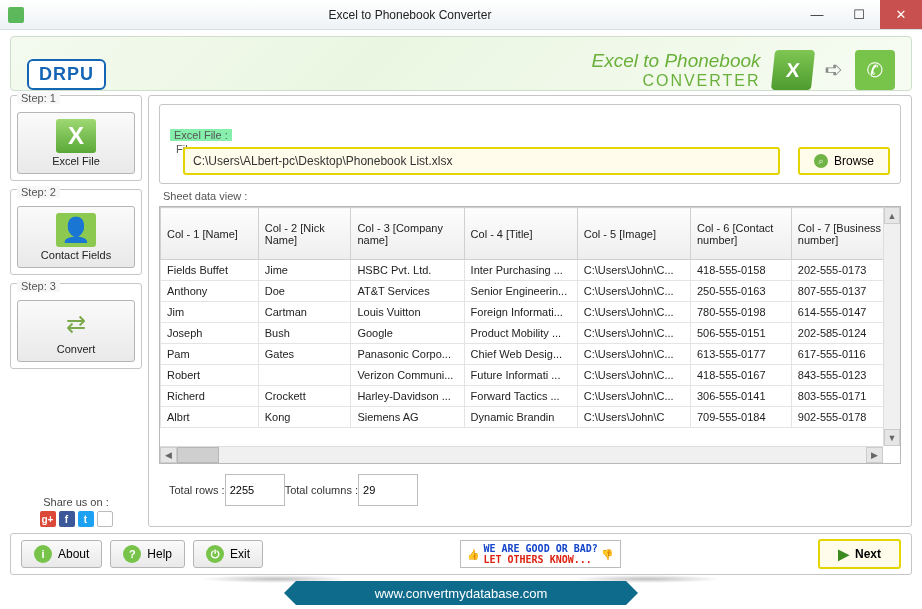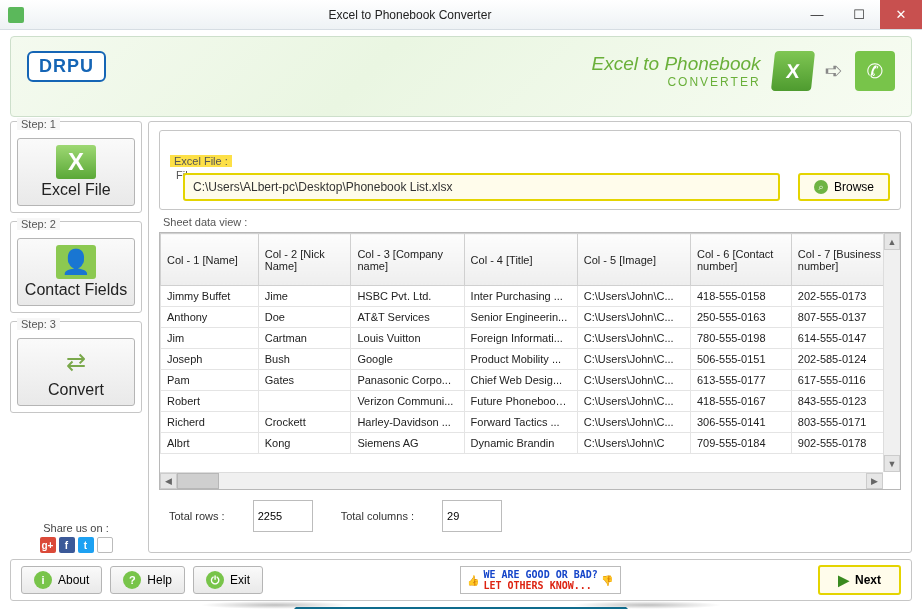--- a/index.html
+++ b/index.html
@@ -8,71 +8,71 @@
 
 .titlebar { height: 30px; background: linear-gradient(#fff,#eef2f5); border-bottom: 1px solid #d6dde3; display:flex; align-items:center; position:relative; }
 .titlebar .tb-icon { width:16px; height:16px; background:#5bb85b; margin-left:8px; border-radius:2px; }
 .titlebar .tb-title { flex:1; text-align:center; font-size:12px; color:#222; }
 .titlebar .tb-btns { display:flex; height:100%; }
 .titlebar .tb-btn { width:42px; display:flex; align-items:center; justify-content:center; font-size:13px; }
 .tb-min,.tb-max { color:#333; }
 .tb-close { background:#c8504f; color:#fff; width:46px; font-size:15px; }
 
 
-.banner { height:81px; margin:6px 10px 4px; border:1px solid #cddfcb; border-radius:4px; position:relative; background:linear-gradient(135deg,#f4faef,#eaf6e2 40%,#f7fcf2); display:flex; align-items:flex-start; justify-content:space-between; padding:14px 16px; }
+.banner { height:55px; margin:6px 10px 4px; border:1px solid #cddfcb; border-radius:4px; position:relative; background:linear-gradient(135deg,#f4faef,#eaf6e2 40%,#f7fcf2); display:flex; align-items:flex-end; justify-content:space-between; padding:0 16px; }
 .banner .logo-box { border:2px solid #1565b5; border-radius:6px; padding:3px 10px; color:#1565b5; font-weight:700; font-size:18px; letter-spacing:1px; background:#fff; }
 .banner-right { display:flex; align-items:center; gap:12px; }
 .banner-text { text-align:right; }
 .banner-text .l1 { color:#6ab03a; font-size:19px; font-weight:500; font-style:italic;}
-.banner-text .l2 { color:#6ab03a; font-size:12px; letter-spacing:2px; }
+.banner-text .l2 { color:#6ab03a; font-size:16px; letter-spacing:2px; }
 .ic-excel { width:40px; height:40px; background:linear-gradient(#7fc653,#4e9b2f); border-radius:4px; display:flex; align-items:center; justify-content:center; color:#fff; font-weight:700; font-size:20px; transform:skewX(-6deg);}
 .ic-arrow { font-size:22px; color:#888; }
 .ic-phone { width:40px; height:40px; background:#78c44a; border-radius:4px; display:flex; align-items:center; justify-content:center; color:#fff; font-size:20px; }
 
 
 .main { display:flex; gap:6px; padding:0 10px; height:432px; }
 .sidebar { width:132px; display:flex; flex-direction:column; }
 .fs { border:1px solid #c6c6c6; border-radius:3px; margin-bottom:8px; padding:8px 6px 6px; }
 .fs .lg { position:relative; top:-16px; background:#f7f7f7; font-size:11px; padding:0 4px; color:#555; display:inline-block; }
 .step-btn { width:100%; border:1px solid #b5b5b5; background:linear-gradient(#fafafa,#e9e9e9); border-radius:3px; display:flex; flex-direction:column; align-items:center; justify-content:center; padding:6px 2px; cursor:pointer; margin-top:-10px; }
 .step-btn .si { width:40px; height:34px; margin-bottom:2px; display:flex; align-items:center; justify-content:center; font-size:24px; }
-.step-btn .sl { font-size:16px; color:#222; }
+.step-btn .sl { font-size:11px; color:#222; }
 .si-excel { background:linear-gradient(#9ed873,#5aa837); color:#fff; border-radius:3px; font-weight:700; }
 .si-contact { background:#8cc951; color:#fff; border-radius:3px; }
 .si-convert { color:#7aa84b; font-size:28px; }
 
 .share { font-size:11px; color:#444; text-align:center; margin-top:auto; }
 .share-icons { display:flex; gap:3px; justify-content:center; margin-top:3px; }
 .share-icons span { width:16px; height:16px; display:inline-flex; align-items:center; justify-content:center; color:#fff; font-size:10px; font-weight:700; border-radius:2px;}
 .sg{background:#db4a39;} .sf{background:#3b5998;} .st{background:#1da1f2;} .sd{background:#fff;border:1px solid #bbb;color:#e47911;}
 
 
 .content { flex:1; border:1px solid #c6c6c6; border-radius:3px; padding:8px 10px; position:relative; }
 .gb { border:1px solid #c6c6c6; border-radius:3px; padding:10px 10px 8px; margin-bottom:6px; }
-.gb .gt { position:relative; top:-18px; background:#fde047; font-size:11px; padding:0 4px; color:#555; display:inline-block;margin-top:32px; }
+.gb .gt { position:relative; top:-18px; background:#86efac; font-size:11px; padding:0 4px; color:#555; display:inline-block;margin-top:32px; }
 .file-row { display:flex; align-items:center; gap:18px; margin-top:-12px;padding-left:13px; }
 .file-lbl { font-size:11px; color:#555; margin:-18px 0 4px 6px; }
 .file-input { flex:1; border:2px solid #e4d400; background:#fffceb; height:28px; padding:0 8px; font-size:12px; color:#333; border-radius:3px; }
 .browse-btn { border:2px solid #e4d400; background:#fffceb; height:28px; padding:0 14px; display:flex; align-items:center; gap:6px; font-size:12px; border-radius:3px; cursor:pointer;}
 .browse-ic { width:14px;height:14px;background:#6fb444;border-radius:50%;color:#fff;display:inline-flex;align-items:center;justify-content:center;font-size:9px;}
 
 .sheet-lbl { font-size:11px; color:#555; margin:4px 0 4px 4px; }
 .table-wrap { border:1px solid #b8b8b8; height:258px; overflow:hidden; position:relative; background:#fff;}
 .tbl { width:100%; border-collapse:collapse; font-size:11px; table-layout:fixed; }
 .tbl th { background:linear-gradient(#fdfdfd,#eee); border:1px solid #d0d0d0; padding:4px 6px; text-align:left; font-weight:400; color:#222; height:52px; }
 .tbl td { border:1px solid #e4e4e4; padding:3px 6px; color:#222; white-space:nowrap; overflow:hidden; text-overflow:ellipsis; height:21px;}
 .vscroll { position:absolute; right:0; top:0; bottom:17px; width:17px; background:#f0f0f0; border-left:1px solid #ddd;}
 .vscroll .arr { height:17px; background:#e6e6e6; border:1px solid #ccc; display:flex; align-items:center;justify-content:center;font-size:9px;color:#666;}
 .vscroll .arr.bot{position:absolute;bottom:0;left:0;right:0;}
 .hscroll { position:absolute; left:0; right:17px; bottom:0; height:17px; background:#f0f0f0; border-top:1px solid #ddd; display:flex;}
 .hscroll .arr { width:17px; background:#e6e6e6; border:1px solid #ccc; display:flex; align-items:center;justify-content:center;font-size:9px;color:#666;}
 .hscroll .thumb { width:42px; background:#cfcfcf; border:1px solid #b7b7b7; margin-left:0;}
 .hscroll .spacer{flex:1;}
 
-.totals { display:flex; align-items:center; gap:28px; font-size:11px; color:#333; margin-top:10px; padding-left:10px;}
+.totals { display:flex; align-items:center; font-size:11px; color:#333; margin-top:10px; padding-left:10px;}
 .totals input { width:60px; height:20px; border:1px solid #bcbcbc; padding:15px 4px; font-size:11px; background:#fff;}
 
 
 .bottombar { margin:6px 10px 0; border:1px solid #c6c6c6; border-radius:3px; height:42px; display:flex; align-items:center; padding:0 10px; gap:8px;}
 .bbtn { border:1px solid #b5b5b5; background:linear-gradient(#fafafa,#e9e9e9); height:28px; padding:0 12px; display:flex; align-items:center; gap:6px; font-size:12px; border-radius:3px; cursor:pointer;}
 .bbtn .bic { width:18px;height:18px;border-radius:50%;background:#78c44a;color:#fff;display:inline-flex;align-items:center;justify-content:center;font-size:11px;font-weight:700;}
 .bb-center { flex:1; display:flex; justify-content:center;}
 .feedback { border:1px solid #bbb; background:#fff; padding:2px 6px; font-size:10px; display:flex; align-items:center; gap:4px;}
 .feedback .l1{ color:#1444c9; font-family:monospace; font-weight:700;}
 .feedback .l2{ color:#d21; font-family:monospace; font-weight:700;}
@@ -180,21 +180,21 @@
               <th>Col - 2 [Nick Name]</th>
               <th>Col - 3 [Company name]</th>
               <th>Col - 4 [Title]</th>
               <th>Col - 5 [Image]</th>
               <th>Col - 6 [Contact number]</th>
               <th>Col - 7 [Business number]</th>
             </tr>
           </thead>
         <tbody id="tbody">
             <tr>
-              <td>Jimmy Buffet</td>
+              <td>Fields Buffet</td>
               <td>Jime</td>
               <td>HSBC Pvt. Ltd.</td>
               <td>Inter Purchasing ...</td>
               <td>C:\Users\John\C...</td>
               <td>418-555-0158</td>
               <td>202-555-0173</td>
             </tr>
             <tr>
               <td>Anthony</td>
               <td>Doe</td>
@@ -228,21 +228,21 @@
               <td>Panasonic Corpo...</td>
               <td>Chief Web Desig...</td>
               <td>C:\Users\John\C...</td>
               <td>613-555-0177</td>
               <td>617-555-0116</td>
             </tr>
             <tr>
               <td>Robert</td>
               <td></td>
               <td>Verizon Communi...</td>
-              <td>Future Phonebook ...</td>
+              <td>Future Informati ...</td>
               <td>C:\Users\John\C...</td>
               <td>418-555-0167</td>
               <td>843-555-0123</td>
             </tr>
             <tr>
               <td>Richerd</td>
               <td>Crockett</td>
               <td>Harley-Davidson ...</td>
               <td>Forward Tactics ...</td>
               <td>C:\Users\John\C...</td>

